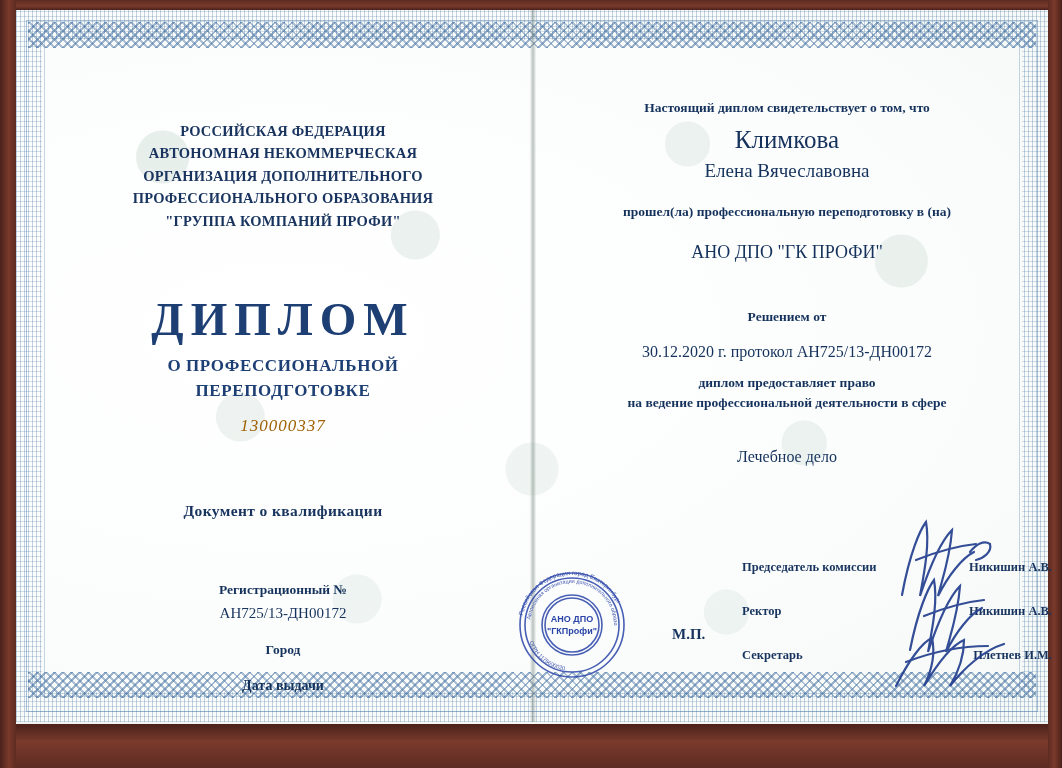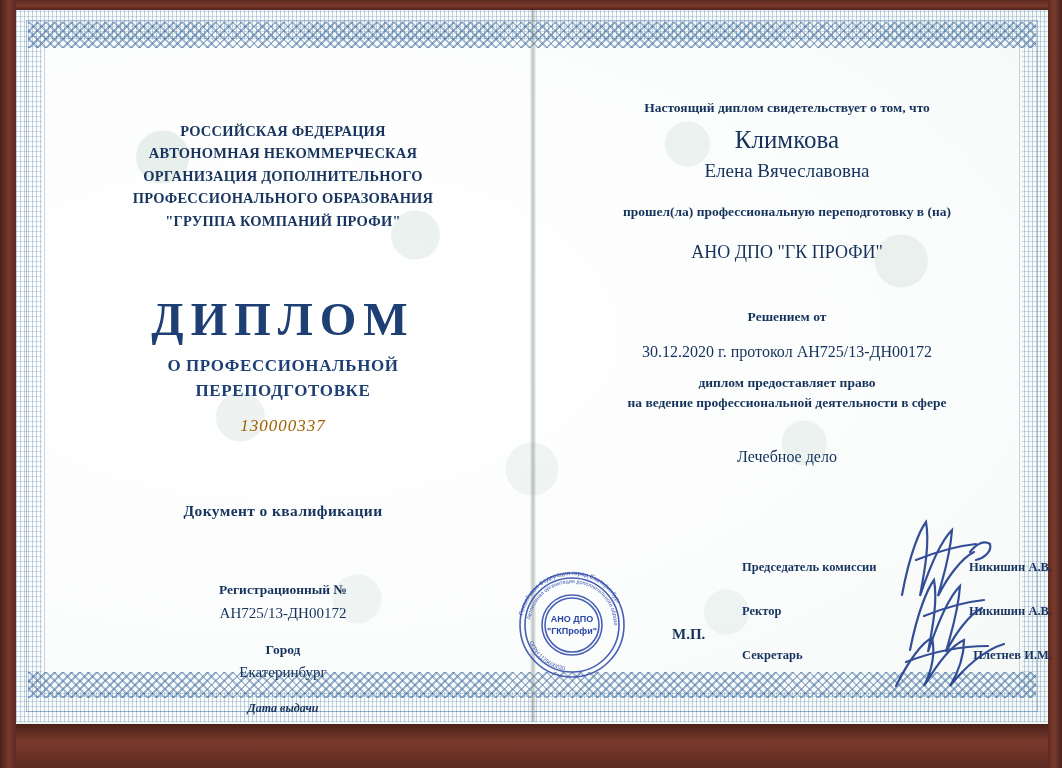--- a/index.html
+++ b/index.html
@@ -187,21 +187,21 @@
     font-weight: bold;
     letter-spacing: .4px;
     color: #17335e;
   }
 
   .reg-block { margin-top: 62px; }
   .reg-label { font-size: 13.5px; font-weight: bold; }
   .reg-value { font-size: 15px; margin-top: 7px; }
   .city-label { font-size: 13.5px; font-weight: bold; margin-top: 20px; }
   .city-value { font-size: 15px; margin-top: 6px; }
-  .date-label { font-size: 12px; font-weight: bold; margin-top: 20px; font-style: italic; }
+  .date-label { font-size: 14px; font-weight: bold; margin-top: 20px; }
   .date-value { font-size: 15px; margin-top: 6px; }
 
   
   .r-intro { margin-top: 40px; font-size: 13.5px; font-weight: bold; }
   .r-surname { margin-top: 10px; font-size: 25px; }
   .r-name { margin-top: 6px; font-size: 19px; }
   .r-passed { margin-top: 22px; font-size: 13.5px; font-weight: bold; }
   .r-org { margin-top: 22px; font-size: 18px; }
   .r-decision { margin-top: 46px; font-size: 13.5px; font-weight: bold; }
   .r-protocol { margin-top: 18px; font-size: 16px; }
@@ -304,21 +304,20 @@
       <div>ПЕРЕПОДГОТОВКЕ</div>
     </div>
     <div class="diploma-number">130000337</div>
 
     <div class="qual-doc">Документ о квалификации</div>
 
     <div class="reg-block">
       <div class="reg-label">Регистрационный №</div>
       <div class="reg-value">АН725/13-ДН00172</div>
       <div class="city-label">Город</div>
-      <div class="city-value">Екатеринбург</div>
       <div class="date-label">Дата выдачи</div>
     </div>
   </div>
 
   <div class="right-page">
     <div class="r-intro">Настоящий диплом свидетельствует о том, что</div>
     <div class="r-surname">Климкова</div>
     <div class="r-name">Елена Вячеславовна</div>
     <div class="r-passed">прошел(ла) профессиональную переподготовку в (на)</div>
     <div class="r-org">АНО ДПО "ГК ПРОФИ"</div>

